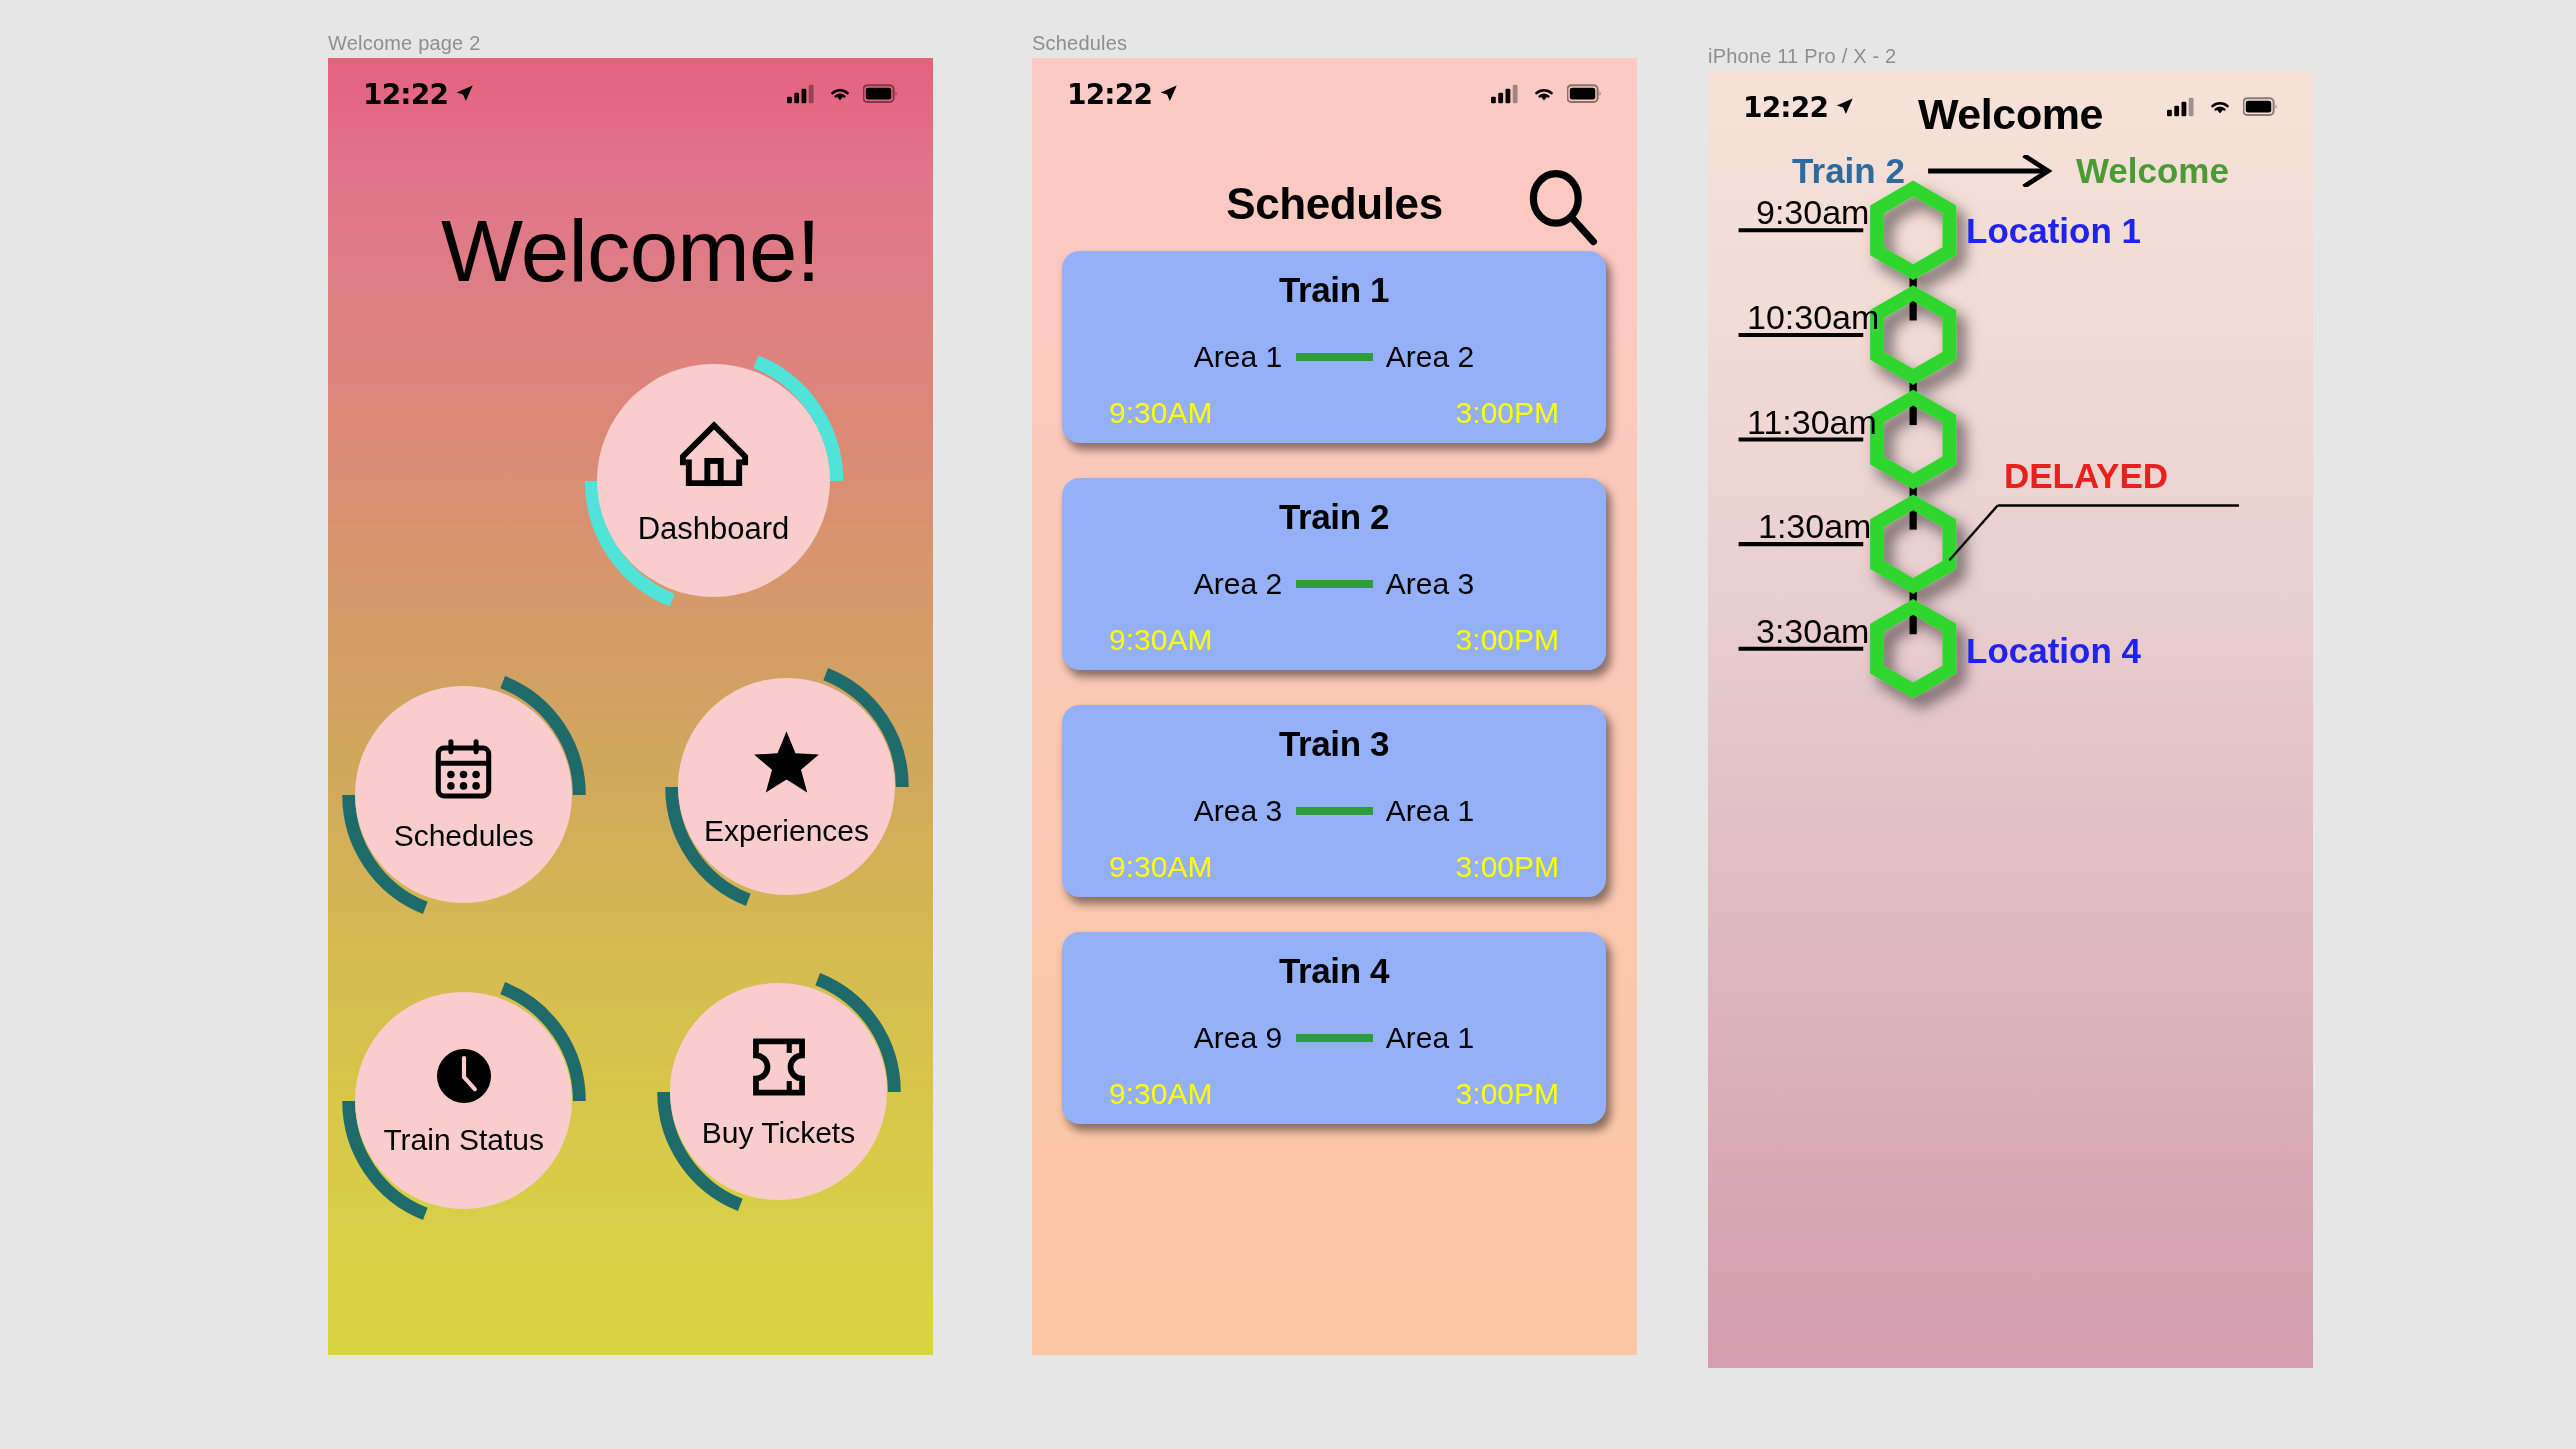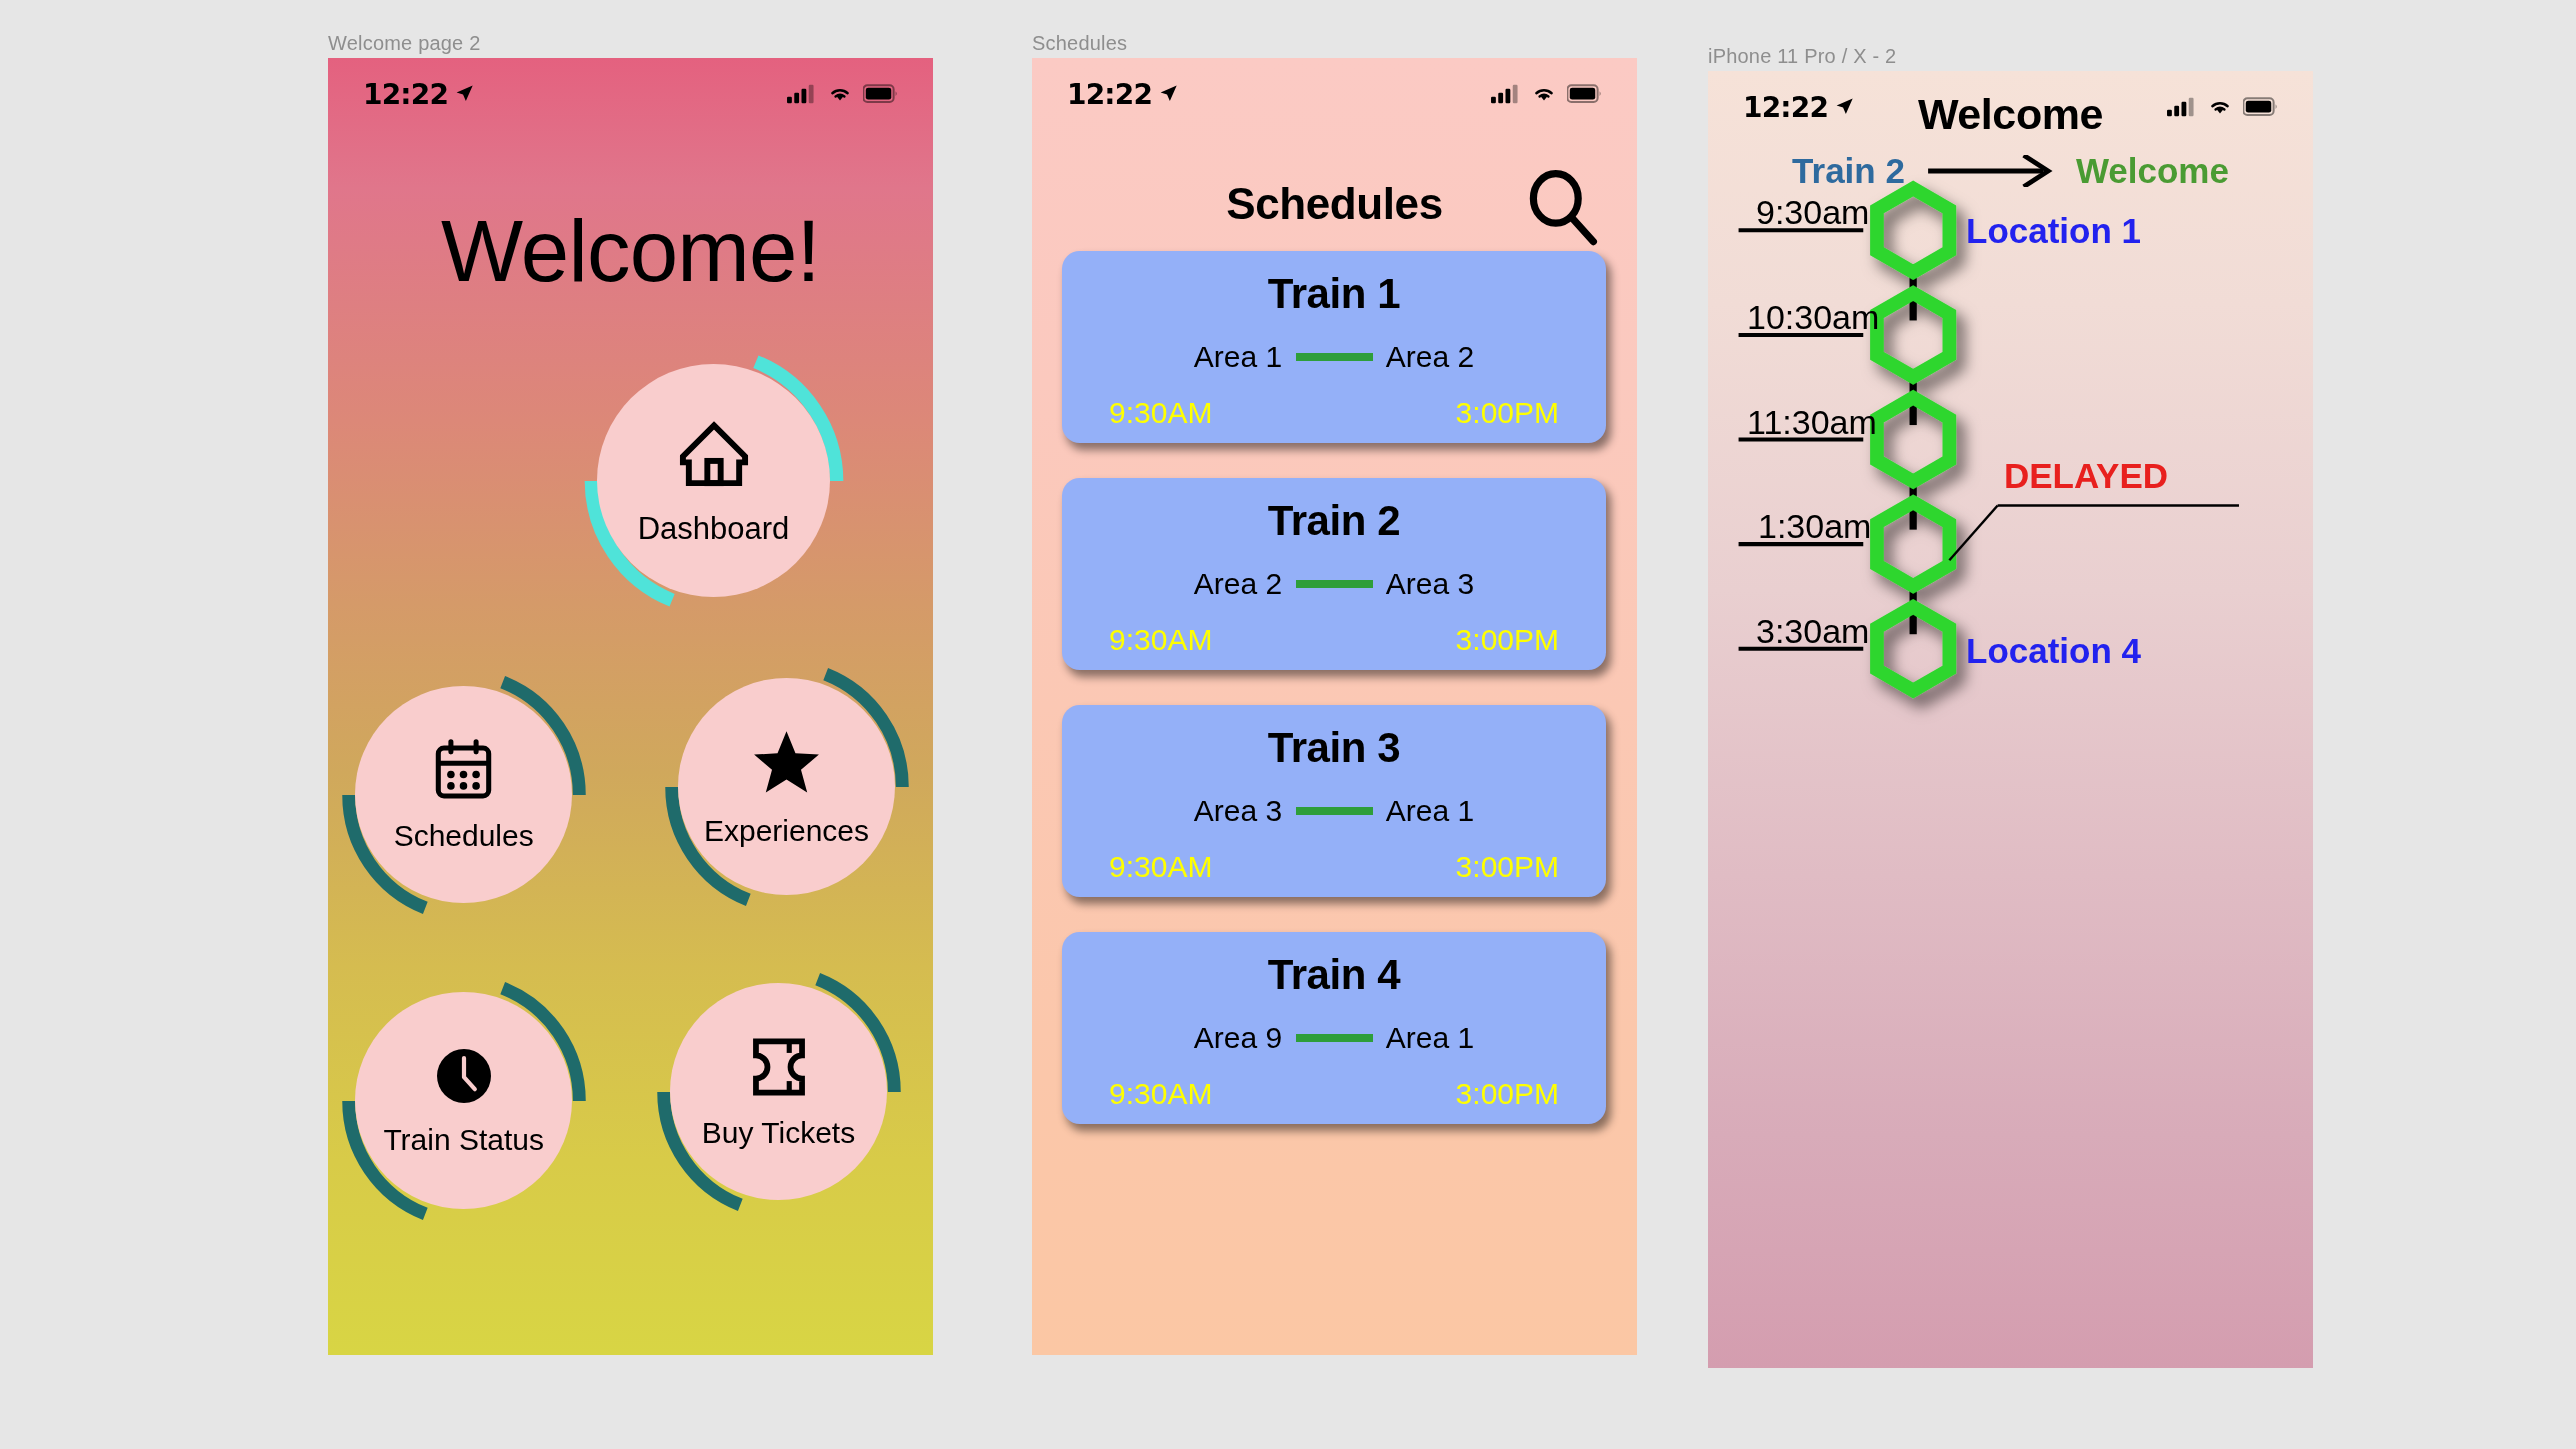--- a/index.html
+++ b/index.html
@@ -138,21 +138,21 @@
   }
   #tc0 { top: 193px; }
   #tc1 { top: 420px; }
   #tc2 { top: 647px; }
   #tc3 { top: 874px; }
 
   .tc-title {
     position: absolute; top: 19.3px; left: 0; right: 0;
     text-align: center;
     font-family: "Liberation Sans", sans-serif;
-    font-size: 42px; font-weight: 700; color: #000;
+    font-size: 35px; font-weight: 700; color: #000;
     letter-spacing: -0.4px;
   }
   .tc-route {
     position: absolute; top: 89px; left: 0; right: 0;
     display: flex; align-items: center; justify-content: center;
     gap: 6px;
   }
   .tc-area {
     font-family: "Liberation Sans", sans-serif;
     font-size: 30px; color: #000; font-weight: 400;

